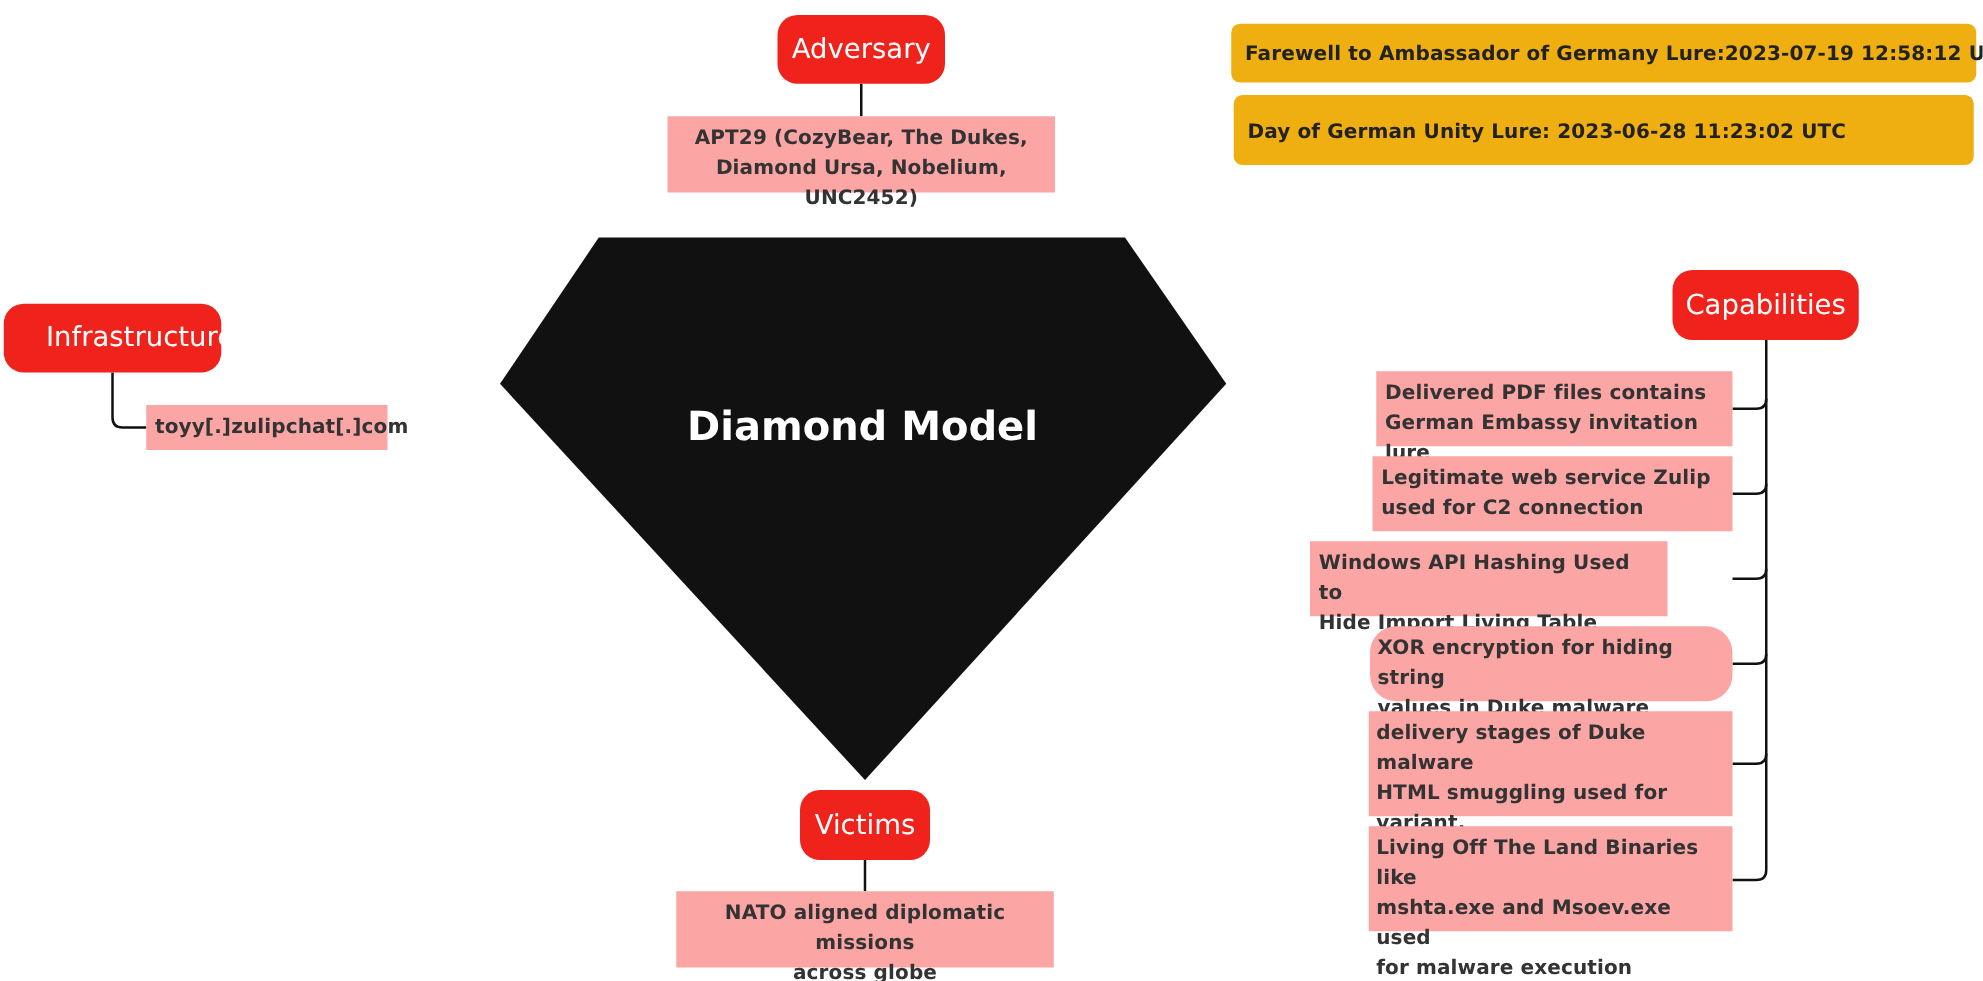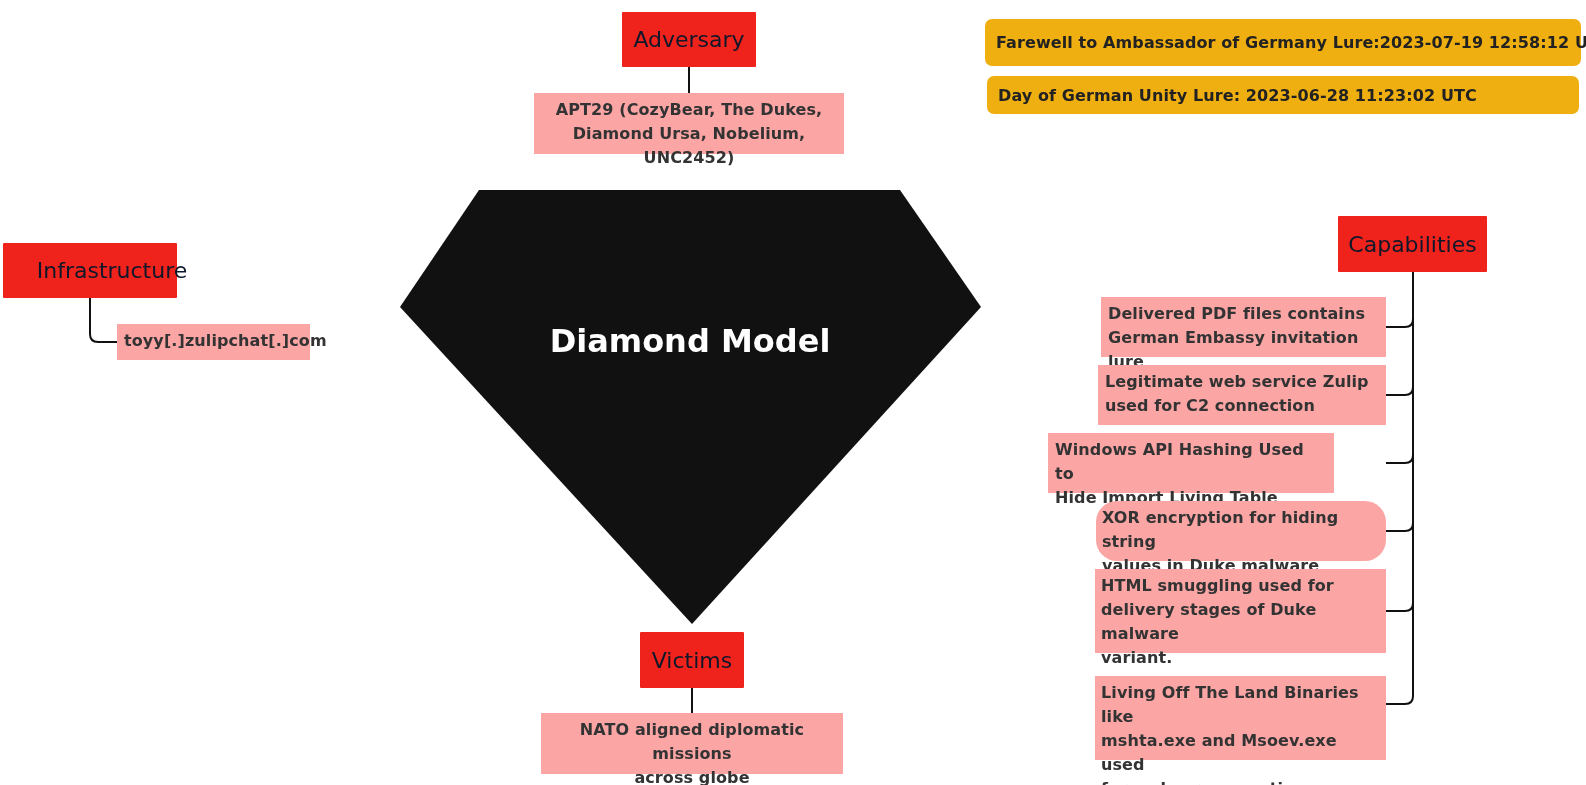--- a/index.html
+++ b/index.html
@@ -1,18 +1,18 @@
 <!DOCTYPE html>
 <html><head>
 <meta charset="utf-8">
 <style>
   html, body { margin:0; padding:0; background:#ffffff; }
   body { width:1586px; height:785px; position:relative; overflow:hidden;
          font-family:"DejaVu Sans", sans-serif; }
-  .red-node { position:absolute; background:#f0231c; color:#0f172a; border-radius:1px;
+  .red-node { position:absolute; background:#f0231c; color:#ffffff; border-radius:16px;
               font-size:22px; display:flex; align-items:center; justify-content:center;
               font-family:"DejaVu Sans", sans-serif; box-sizing:border-box; }
   .leaf { position:absolute; background:#fca5a5; color:#333333; font-size:16px; font-weight:bold;
           line-height:24px; box-sizing:border-box; padding:5px 6px; letter-spacing:0.1px; }
   .leaf.center { text-align:center; }
   .yellow { position:absolute; background:#efaf10; color:#222222; border-radius:7px;
             font-size:16px; font-weight:bold; display:flex; align-items:center;
             box-sizing:border-box; padding-left:11px; white-space:nowrap; letter-spacing:0.1px; }
   svg.lines { position:absolute; left:0; top:0; pointer-events:none; }
   .diamond-title { position:absolute; color:#ffffff; font-size:32px; font-weight:bold;
@@ -44,21 +44,21 @@
   <span>Adversary</span>
 </div>
 <div class="leaf center" style="left:534px; top:93px; width:310px; height:61px;">
   <div>APT29 (CozyBear, The Dukes,</div>
   <div>Diamond Ursa, Nobelium, UNC2452)</div>
 </div>
 
 <div class="yellow" style="left:985px; top:19px; width:596px; height:47px;">
   <span>Farewell to Ambassador of Germany Lure:2023-07-19 12:58:12 UTC</span>
 </div>
-<div class="yellow" style="left:987px; top:76px; width:592px; height:38px;">
+<div class="yellow" style="left:987px; top:76px; width:592px; height:56px;">
   <span>Day of German Unity Lure: 2023-06-28 11:23:02 UTC</span>
 </div>
 
 <div class="red-node" style="left:3px; top:243px; width:174px; height:55px;padding-left:44px;">
   <span>Infrastructure</span>
 </div>
 <div class="leaf" style="left:117px; top:324px; width:193px; height:36px; padding:5px 7px;">
   <span>toyy[.]zulipchat[.]com</span>
 </div>
 
@@ -76,25 +76,25 @@
 </div>
 <div class="leaf" style="left:1048px; top:433px; width:286px; height:60px; padding-left:7px;">
   <div>Windows API Hashing Used to</div>
   <div>Hide Import Living Table</div>
 </div>
 <div class="leaf" style="left:1096px; top:501px; width:290px; height:60px; padding-left:6px;border-radius:21px;">
   <div>XOR encryption for hiding string</div>
   <div>values in Duke malware</div>
 </div>
 <div class="leaf" style="left:1095px; top:569px; width:291px; height:84px; padding-left:6px;">
+  <div>delivery stages of Duke malware</div>
   <div>HTML smuggling used for</div>
-  <div>delivery stages of Duke malware</div>
   <div>variant.</div>
 </div>
-<div class="leaf" style="left:1095px; top:661px; width:291px; height:84px; padding-left:6px;margin-top:15px;">
+<div class="leaf" style="left:1095px; top:661px; width:291px; height:84px; padding-left:6px;">
   <div>Living Off The Land Binaries like</div>
   <div>mshta.exe and Msoev.exe used</div>
   <div>for malware execution</div>
 </div>
 
 <div class="red-node" style="left:640px; top:632px; width:104px; height:56px;">
   <span>Victims</span>
 </div>
 <div class="leaf center" style="left:541px; top:713px; width:302px; height:61px;">
   <div>NATO aligned diplomatic missions</div>

